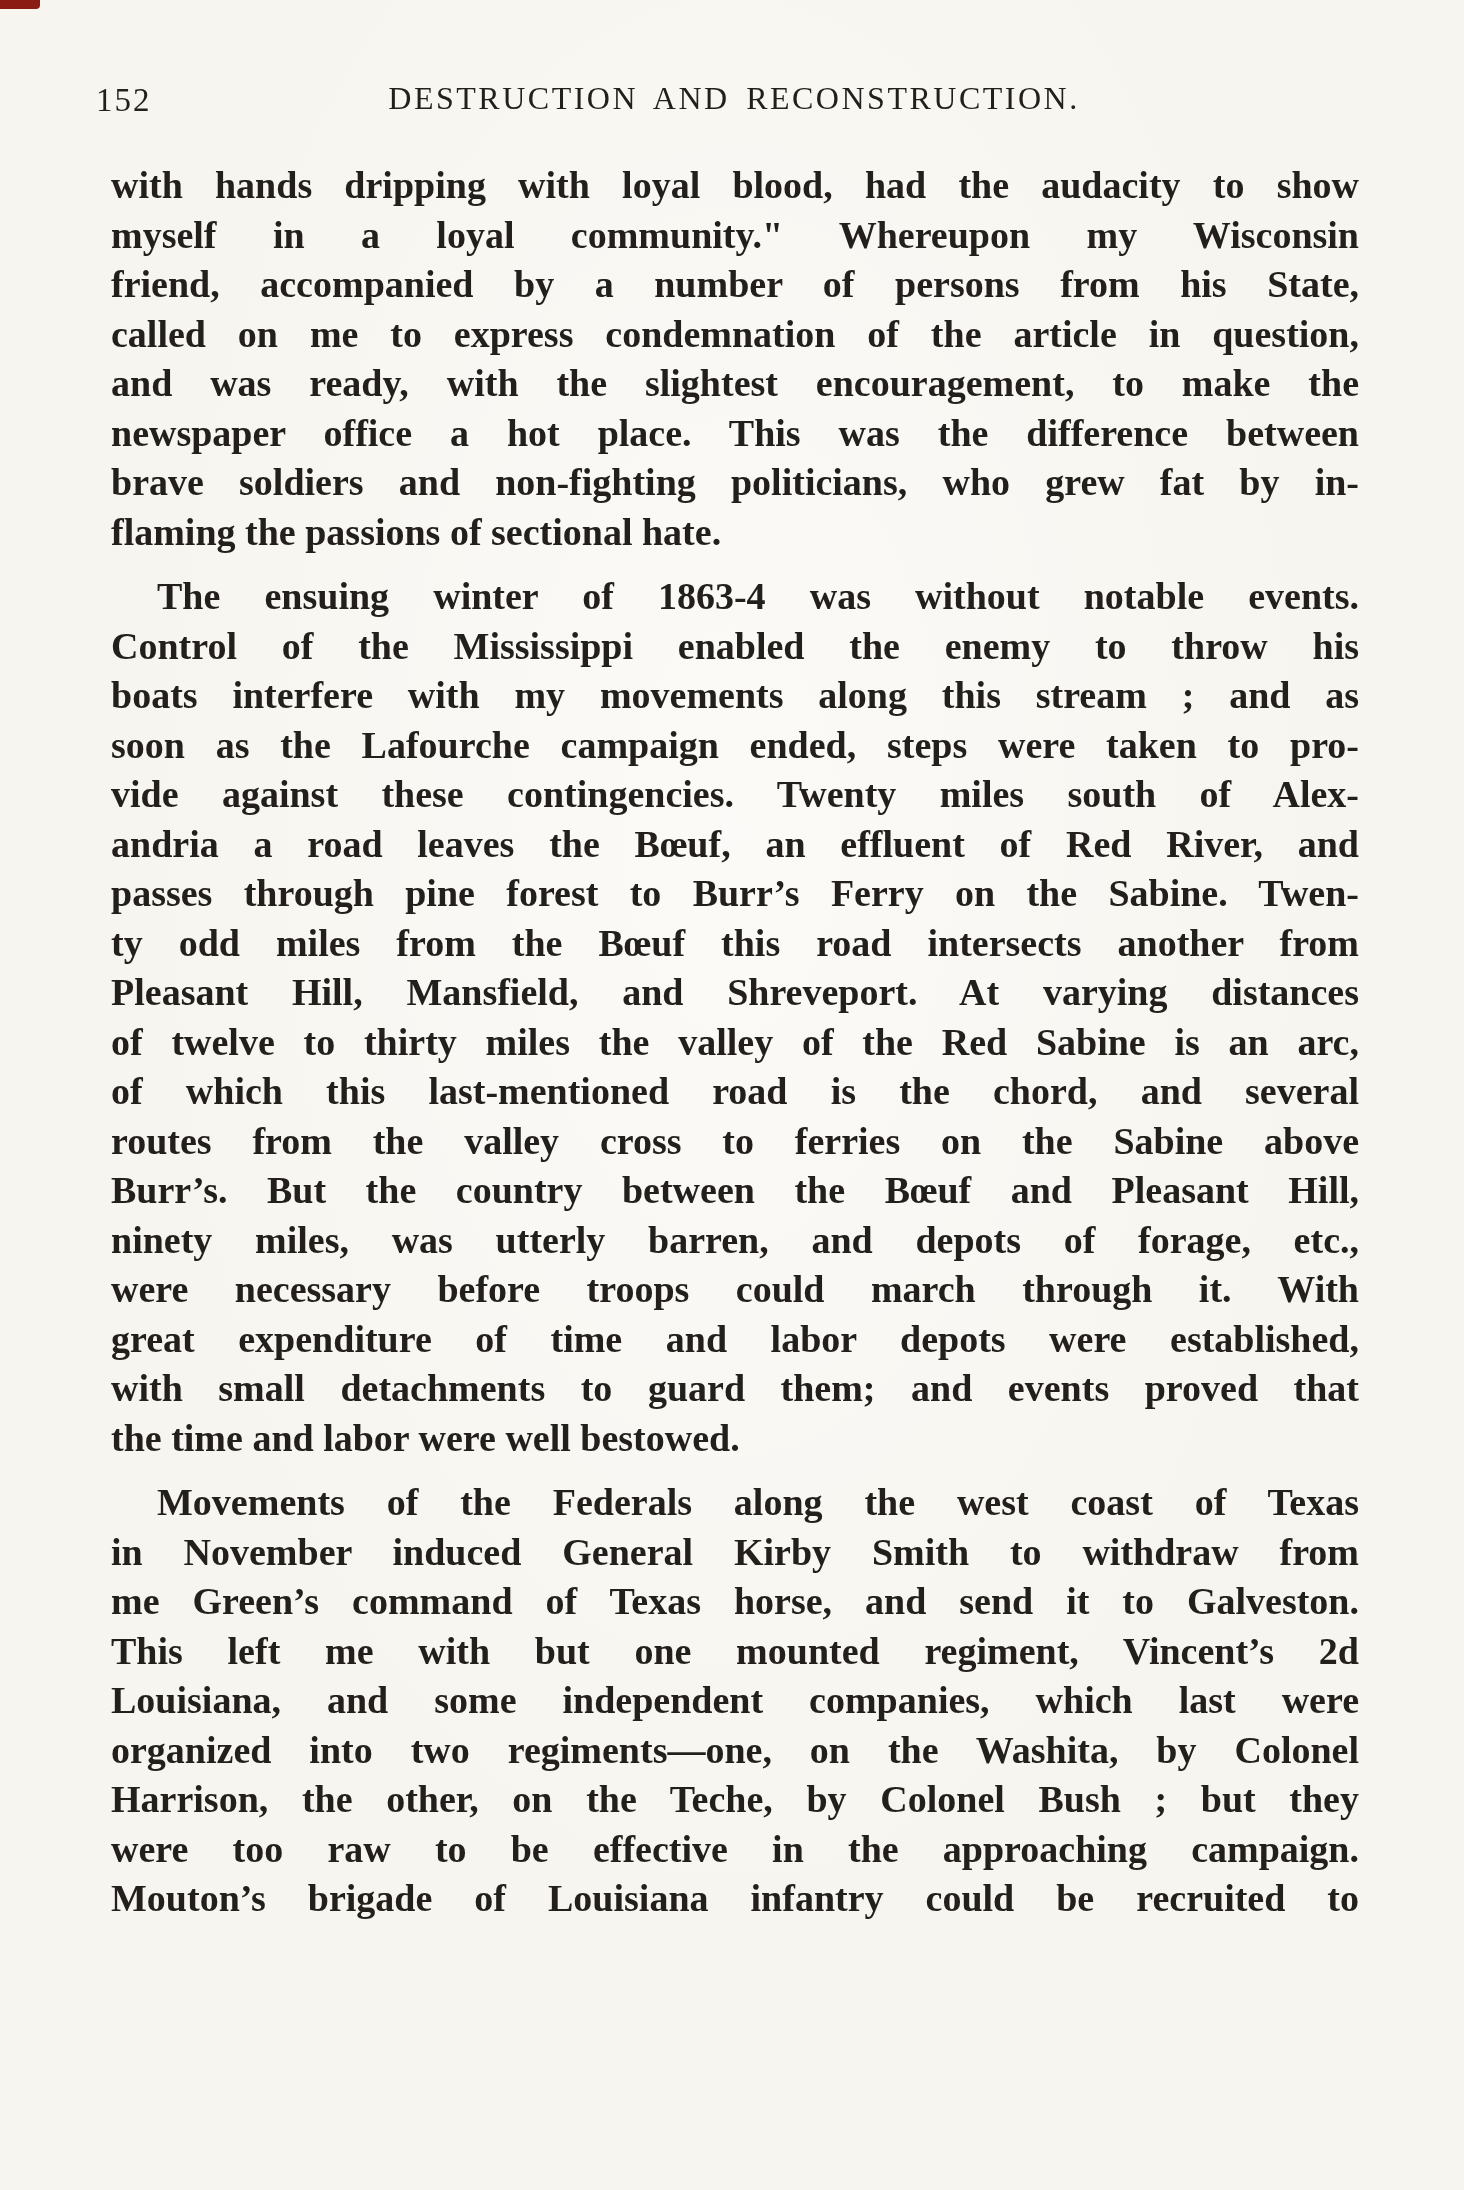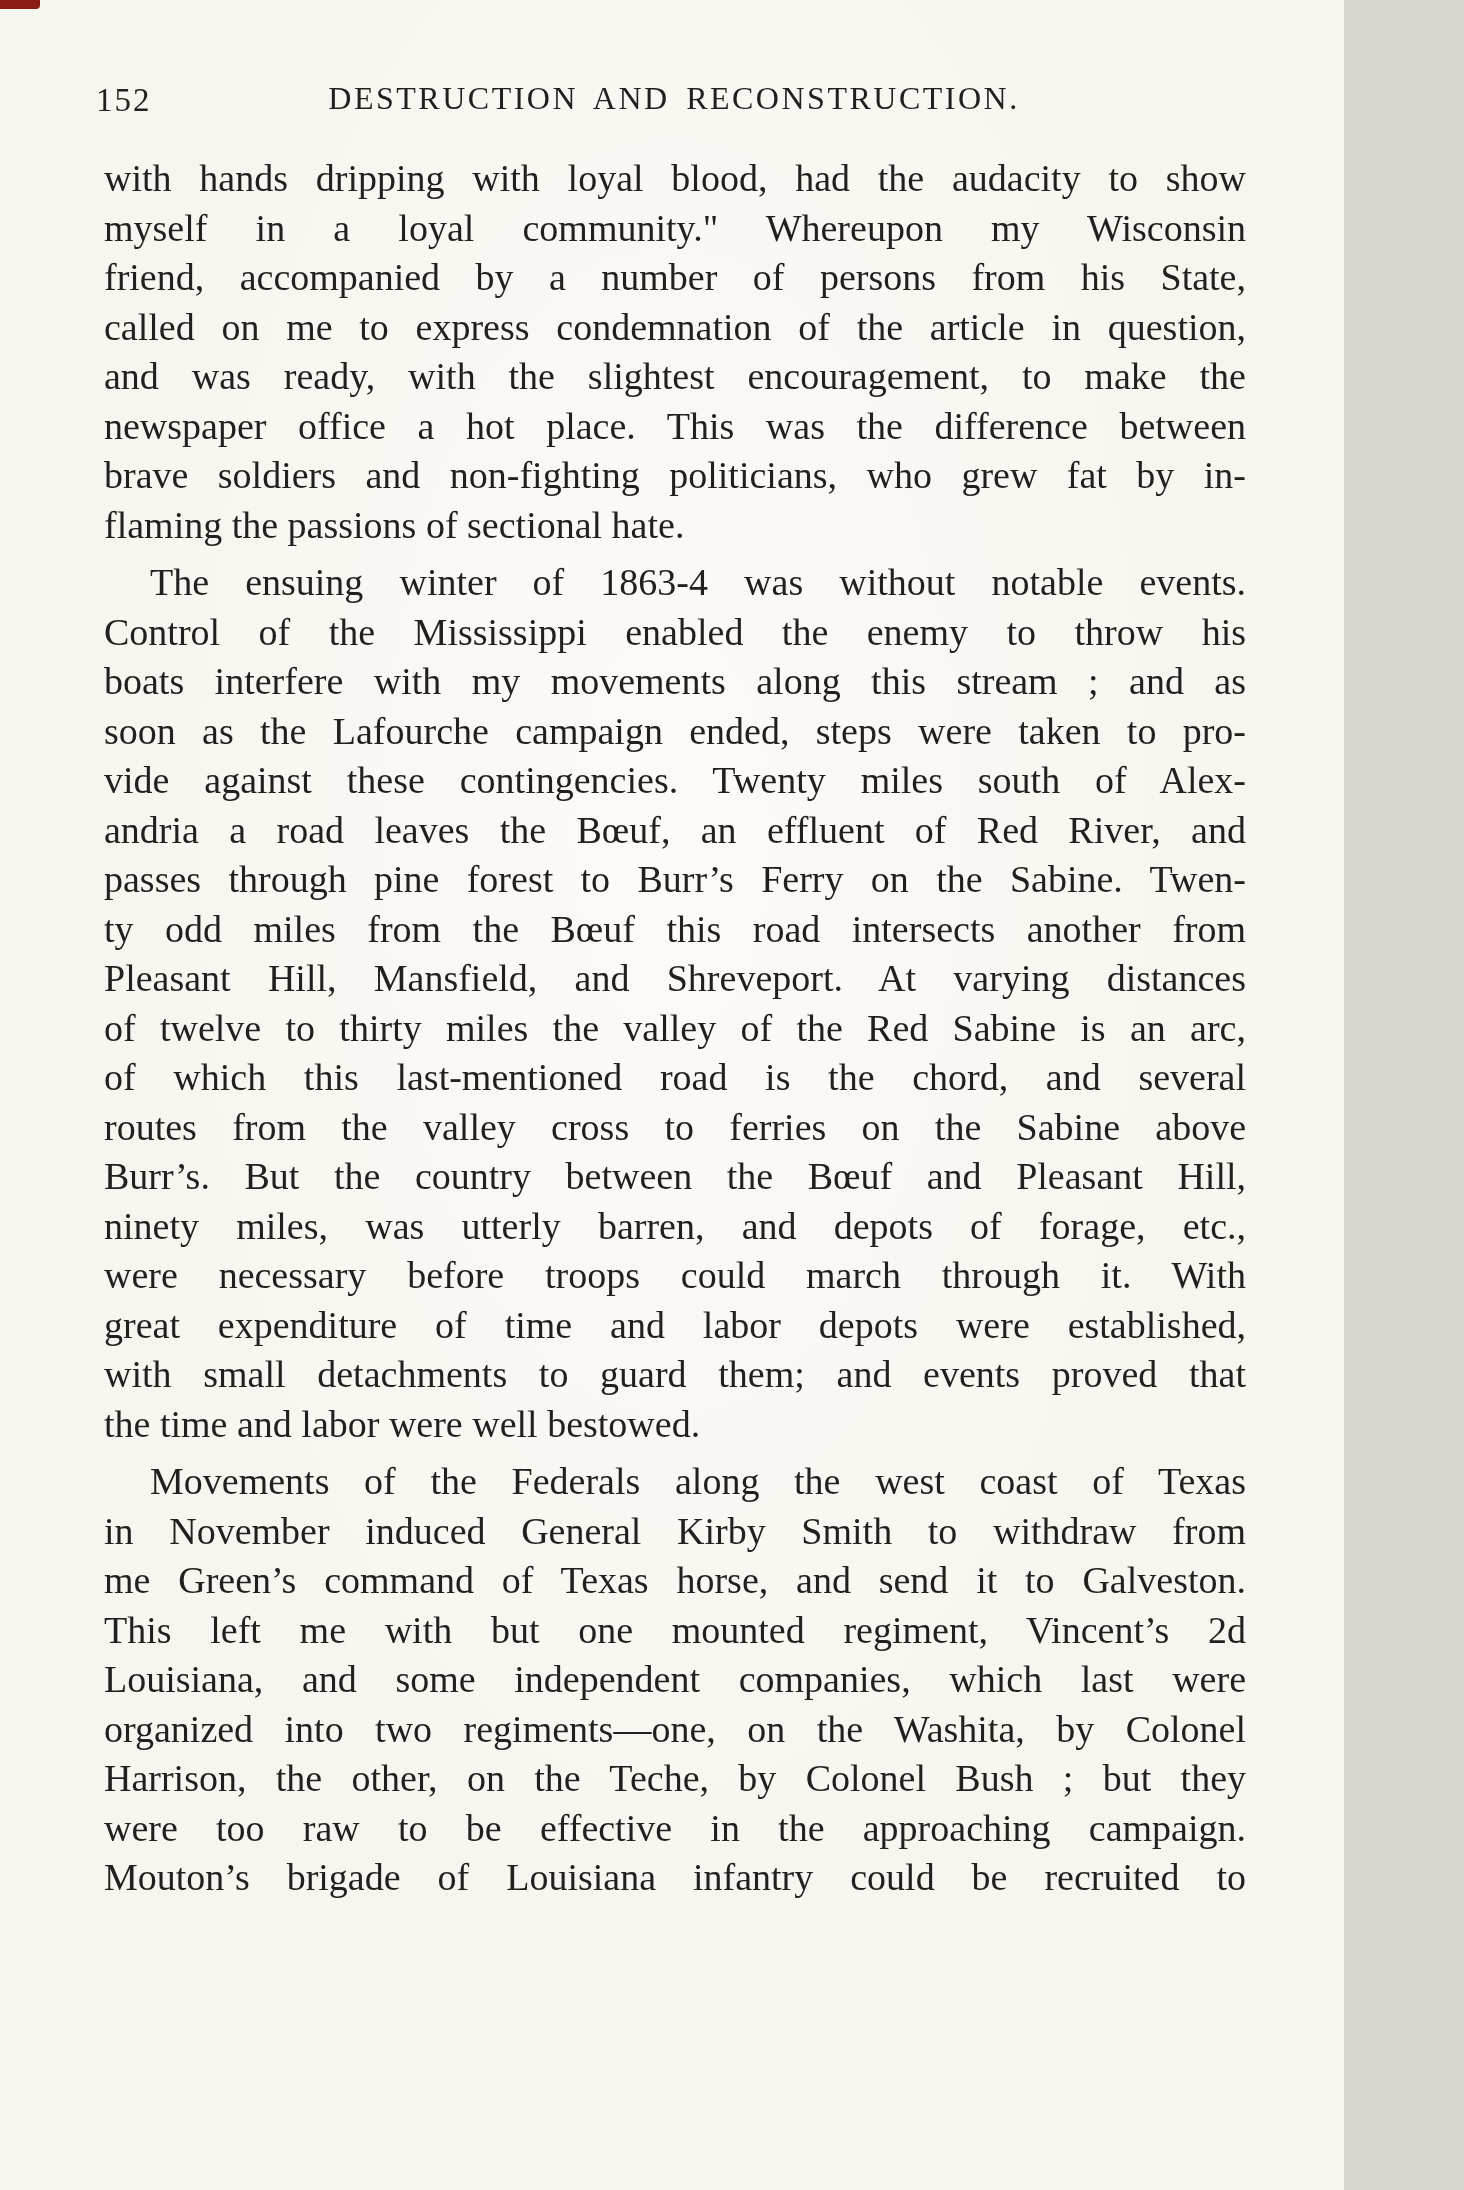--- a/index.html
+++ b/index.html
@@ -1,19 +1,19 @@
 <!DOCTYPE html>
 <html style="--paper: #f7f5ef; --ink: #221f1c; --artifact: #8a1c14;"><head>
 <meta charset="utf-8">
 <style>
   * { margin: 0; padding: 0; box-sizing: border-box; }
   html, body { background: #d8d5ce; }
   .page {
     position: relative;
-    width: 1344px;
+    width: 1464px;
     height: 2190px;
     margin: 0;
     background:
       radial-gradient(ellipse at 50% 38%, rgba(255,255,255,0.55) 0%, rgba(255,255,255,0) 60%),
       var(--paper, #f7f5ef);
     color: var(--ink, #221f1c);
     font-family: "Liberation Serif", serif;
     overflow: hidden;
   }
   .scan-artifact {
@@ -44,21 +44,21 @@
     word-spacing: 6px;
   }
   .text-block {
     position: absolute;
     top: 146px;
     left: 96px;
     right: 90px;
     font-size: 38px;
     line-height: 49.5px;
   }
-  .paragraph { margin: 8px; }
+  .paragraph { margin: 15px; font-weight: bold; }
   .line {
     text-align: justify;
     text-align-last: justify;
   }
   .line.last { text-align-last: left; }
   .line.indent { text-indent: 46px; }
 </style>
 </head>
 <body>
 

